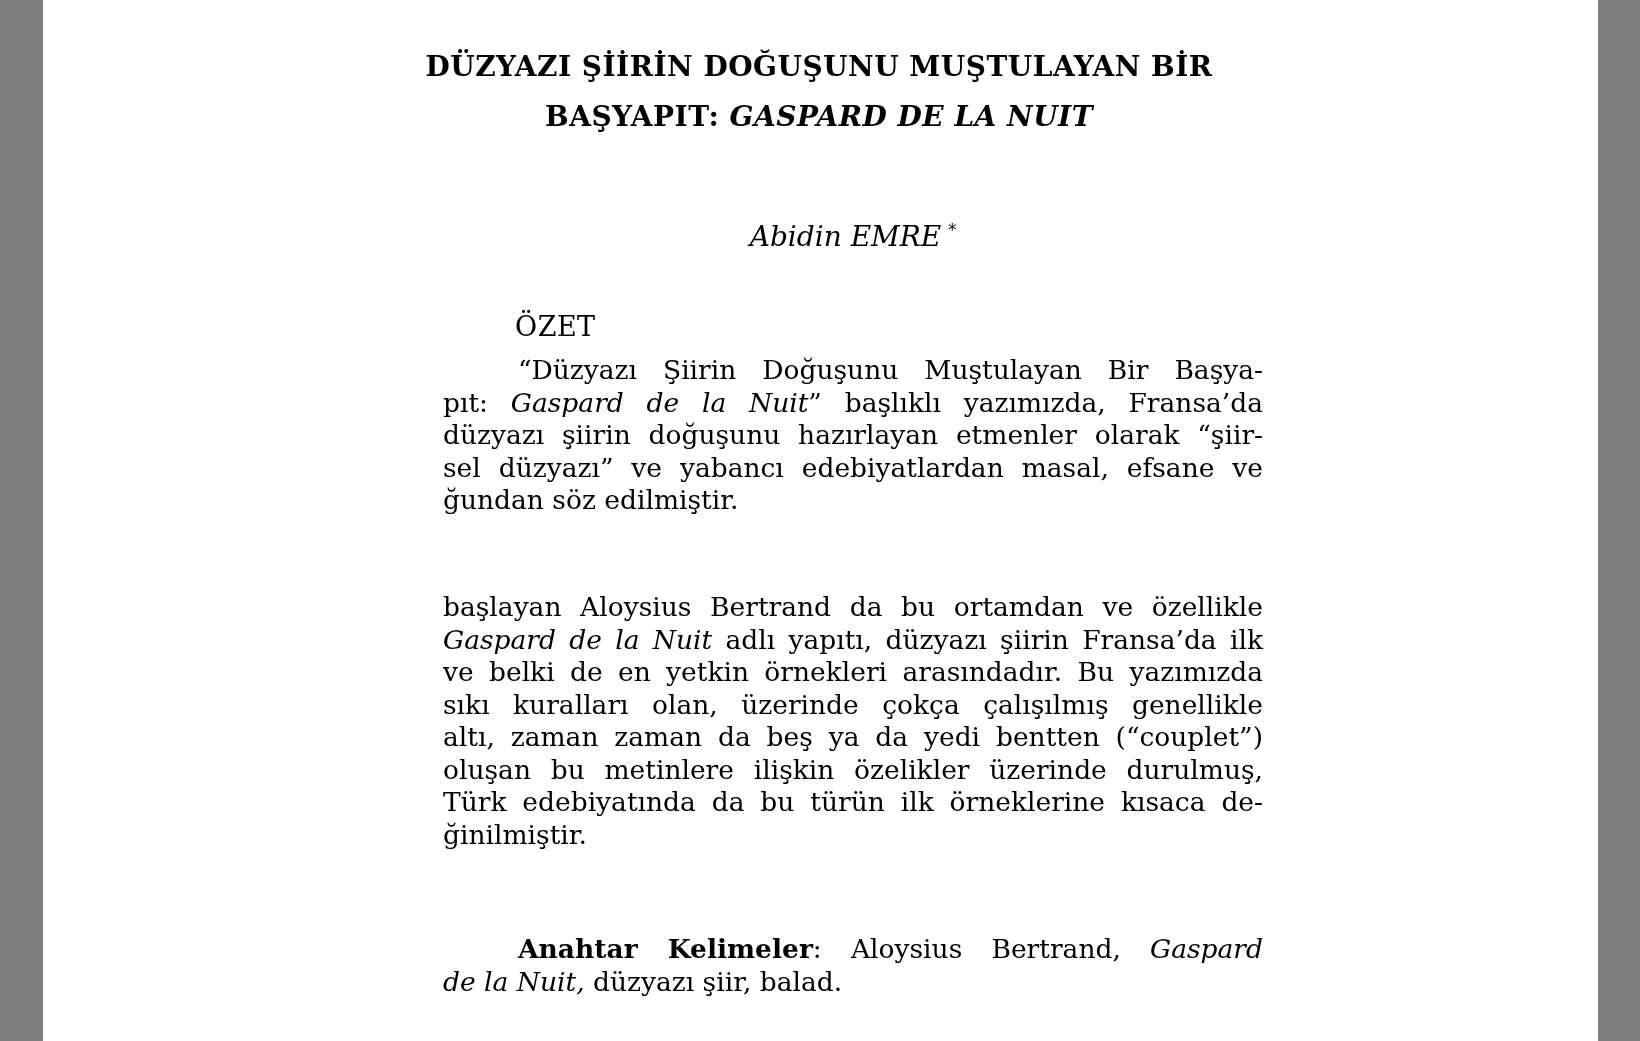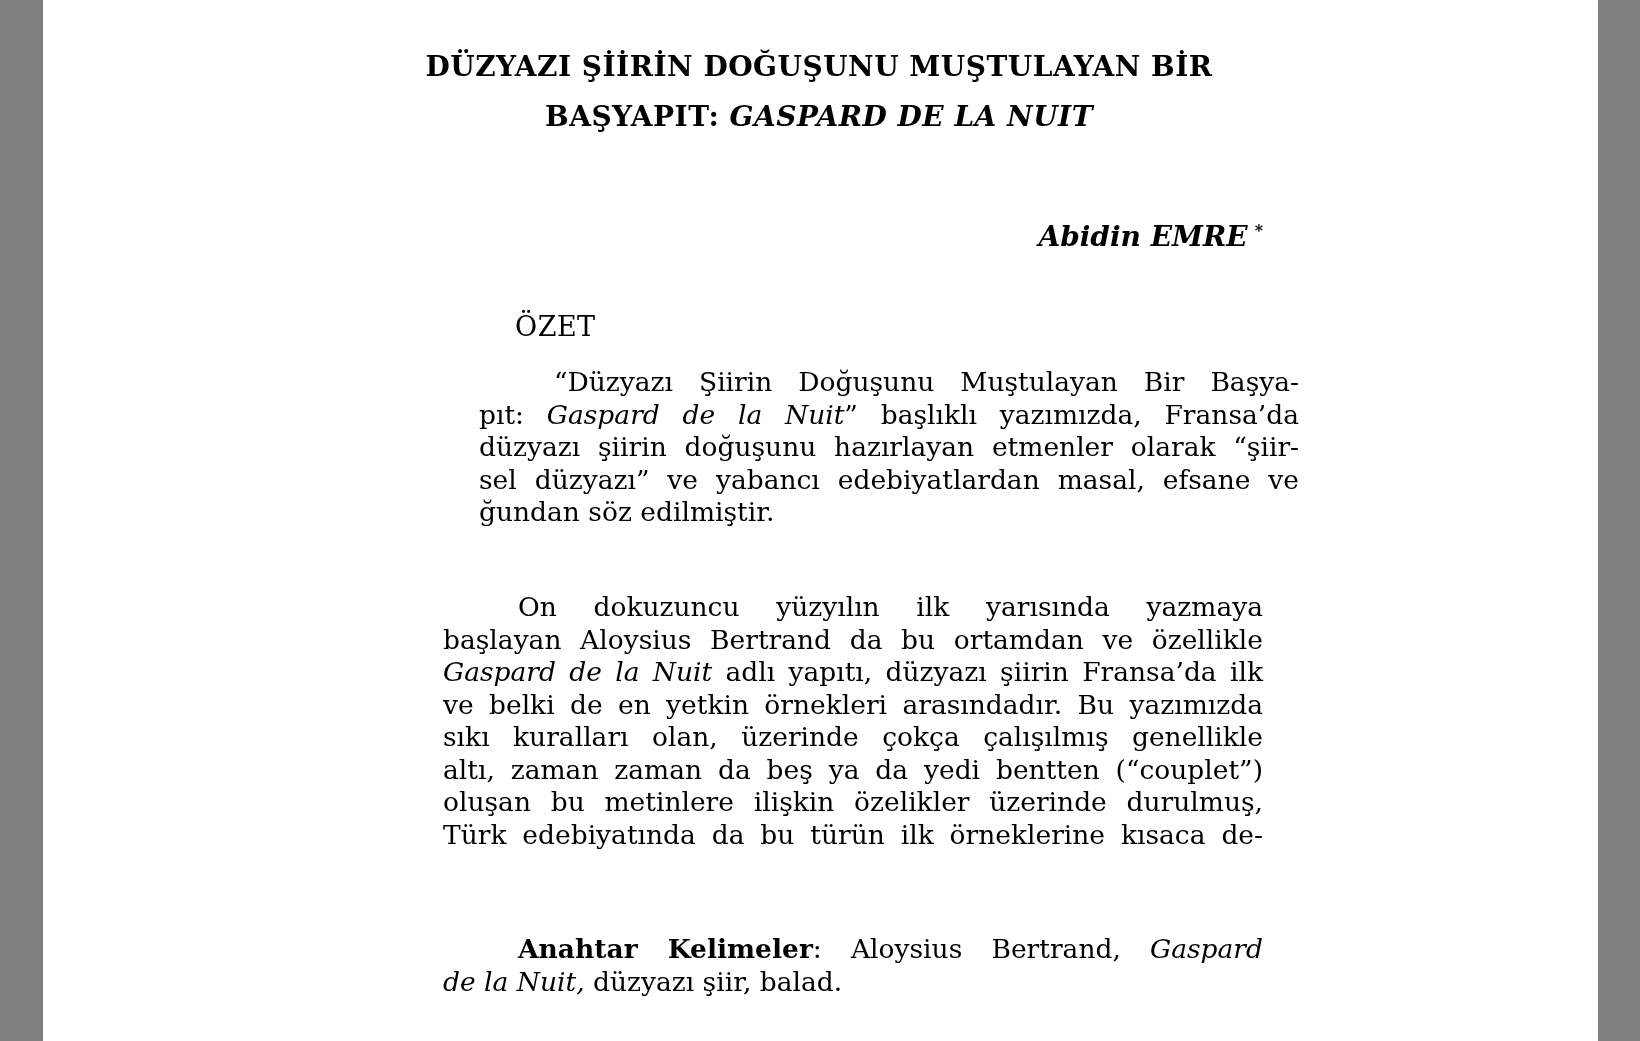--- a/index.html
+++ b/index.html
@@ -23,36 +23,36 @@
     position: absolute; top: 42px; width: 820px;
     text-align: center; font-weight: bold;
     font-size: 28px; line-height: 50px;
     transform: translateX(-34px);
     letter-spacing: 0.5px;
   }
   .title-block .it { font-style: italic; }
 
   .author-line {
     position: absolute; top: 214px; width: 820px;
-    text-align: right; font-style: italic;
-    font-size: 28px; line-height: 34px; font-weight: bold;
+    text-align: center; font-style: italic;
+    font-size: 28px; line-height: 34px;
   }
   .author-line sup { font-size: 16px; margin-left: 7px; font-style: italic; }
 
   .abstract-heading {
     position: absolute; top: 310px; left: 72px;
     font-weight: normal; font-size: 27px; line-height: 34px;
     letter-spacing: 0.5px;
   }
 
   .para { position: absolute; left: 0; width: 820px; font-size: 26.5px; line-height: 32.5px; }
   .para .line { text-align: justify; text-align-last: justify; text-justify: inter-word; }
   .para .line.last { text-align-last: left; }
   .para .line.indent { text-indent: 75px; }
-  .p1 { top: 366px; margin-left: 36px; }
+  .p1 { top: 354px; }
   .p2 { top: 591px; }
   .p3 { top: 933px; }
 
   .it { font-style: italic; }
   .b  { font-weight: bold; margin-top: 13px; }
 </style>
 </head>
 <body>
 
 <div class="side-strip left"></div>
@@ -72,28 +72,28 @@
 
     <div class="para p1">
       <div class="line indent"><span>“Düzyazı Şiirin Doğuşunu Muştulayan Bir Başya-</span></div>
       <div class="line"><span>pıt: </span><span class="it">Gaspard de la Nuit</span><span>” başlıklı yazımızda, Fransa’da</span></div>
       <div class="line"><span>düzyazı şiirin doğuşunu hazırlayan etmenler olarak “şiir-</span></div>
       <div class="line"><span>sel düzyazı” ve yabancı edebiyatlardan masal, efsane ve</span></div>
       <div class="line last"><span>ğundan söz edilmiştir.</span></div>
     </div>
 
     <div class="para p2">
-      <div class="line indent"><span>On dokuzuncu yüzyılın ilk yarısında yazmaya</span></div>
       <div class="line"><span>başlayan Aloysius Bertrand da bu ortamdan ve özellikle</span></div>
       <div class="line"><span class="it">Gaspard de la Nuit</span><span> adlı yapıtı, düzyazı şiirin Fransa’da ilk</span></div>
       <div class="line"><span>ve belki de en yetkin örnekleri arasındadır. Bu yazımızda</span></div>
       <div class="line"><span>sıkı kuralları olan, üzerinde çokça çalışılmış genellikle</span></div>
       <div class="line"><span>altı, zaman zaman da beş ya da yedi bentten (“couplet”)</span></div>
       <div class="line"><span>oluşan bu metinlere ilişkin özelikler üzerinde durulmuş,</span></div>
       <div class="line"><span>Türk edebiyatında da bu türün ilk örneklerine kısaca de-</span></div>
+      <div class="line last"><span>ğinilmiştir.</span></div>
     </div>
 
     <div class="para p3">
       <div class="line indent"><span class="b">Anahtar Kelimeler</span><span>: Aloysius Bertrand, </span><span class="it">Gaspard</span></div>
       <div class="line last"><span class="it">de la Nuit,</span><span> düzyazı şiir, balad.</span></div>
     </div>
 
   </div>
 </div>
 

